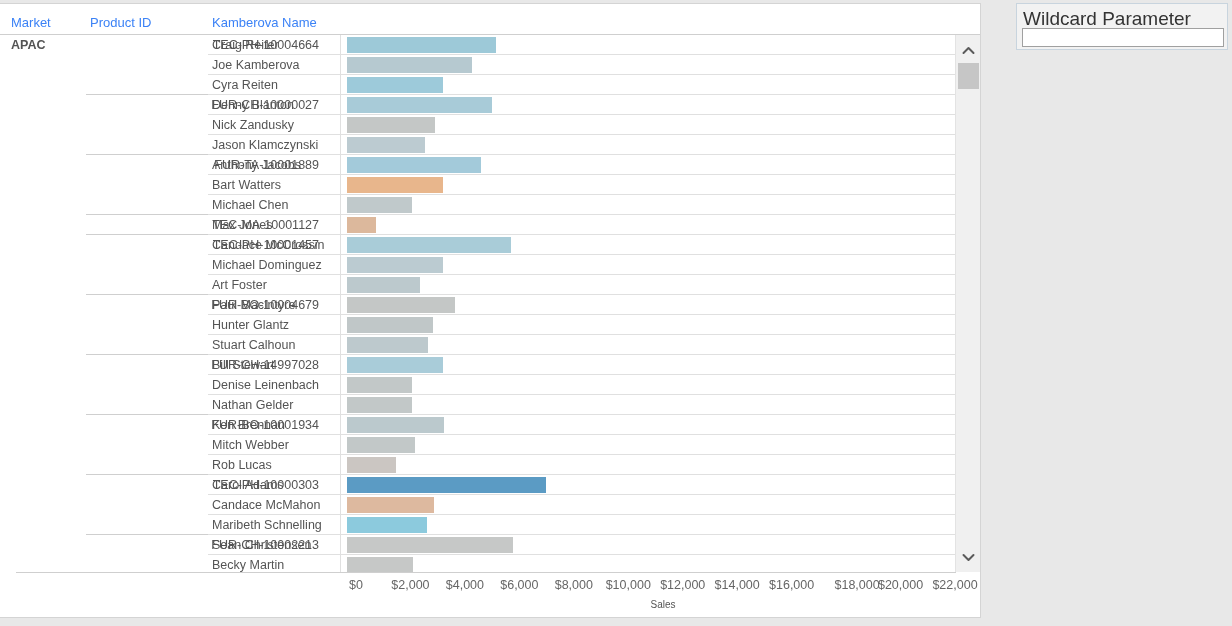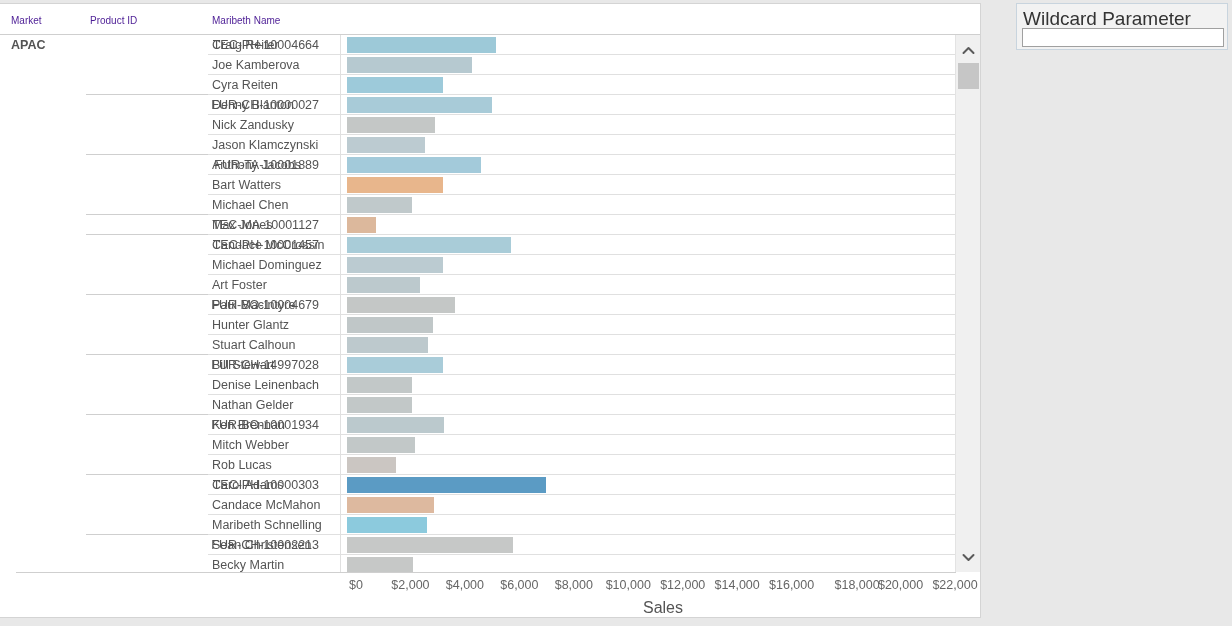--- a/index.html
+++ b/index.html
@@ -24,21 +24,21 @@
 
   
   .hdr {
     position: absolute; left: 0; top: 0;
     width: 981px; height: 31px;
     border-bottom: 1px solid #cfcfcf;
     background: #ffffff;
   }
   .hdr .h {
     position: absolute; top: 11px;
-    font-size: 10px; color: #4c1d95;
+    font-size: 13px; color: #3b82f6;
     white-space: nowrap;
   }
   .h-market { left: 11px; }
   .h-product { left: 90px; }
   .h-customer { left: 212px; }
 
   
   .body {
     position: absolute; left: 0; top: 31px;
     width: 981px; height: 537px;
@@ -103,21 +103,21 @@
   }
   .tick-label {
     position: absolute; top: 6px;
     font-size: 12.5px; color: #666666;
     transform: translateX(-50%);
     white-space: nowrap;
   }
   .axis-title {
     position: absolute; top: 27px; left: 663px;
     transform: translateX(-50%);
-    font-size: 16px; color: #545454;
+    font-size: 10px; color: #545454;
   }
 
   
   .vscroll {
     position: absolute;
     right: 0; top: 31px;
     width: 25px; height: 537px;
     background: #f0f0f0;
     border-left: 1px solid #e3e3e3;
   }
@@ -165,21 +165,21 @@
 </head>
 <body>
 
 <div id="root">
 
   <div class="viz-panel">
 
     <div class="hdr">
       <div class="h h-market">Market</div>
       <div class="h h-product">Product ID</div>
-      <div class="h h-customer">Maribeth Name</div>
+      <div class="h h-customer">Kamberova Name</div>
     </div>
 
     <div class="body" id="tbody">
         <div class="row">
           <div class="cell-market">APAC</div>
           <div class="cell-product">TEC-PH-10004664</div>
           <div class="cell-customer">Craig Reiter</div>
           <div class="sep-cust"></div>
           <div class="cellborder"></div>
           <div class="sep-bar"></div>

